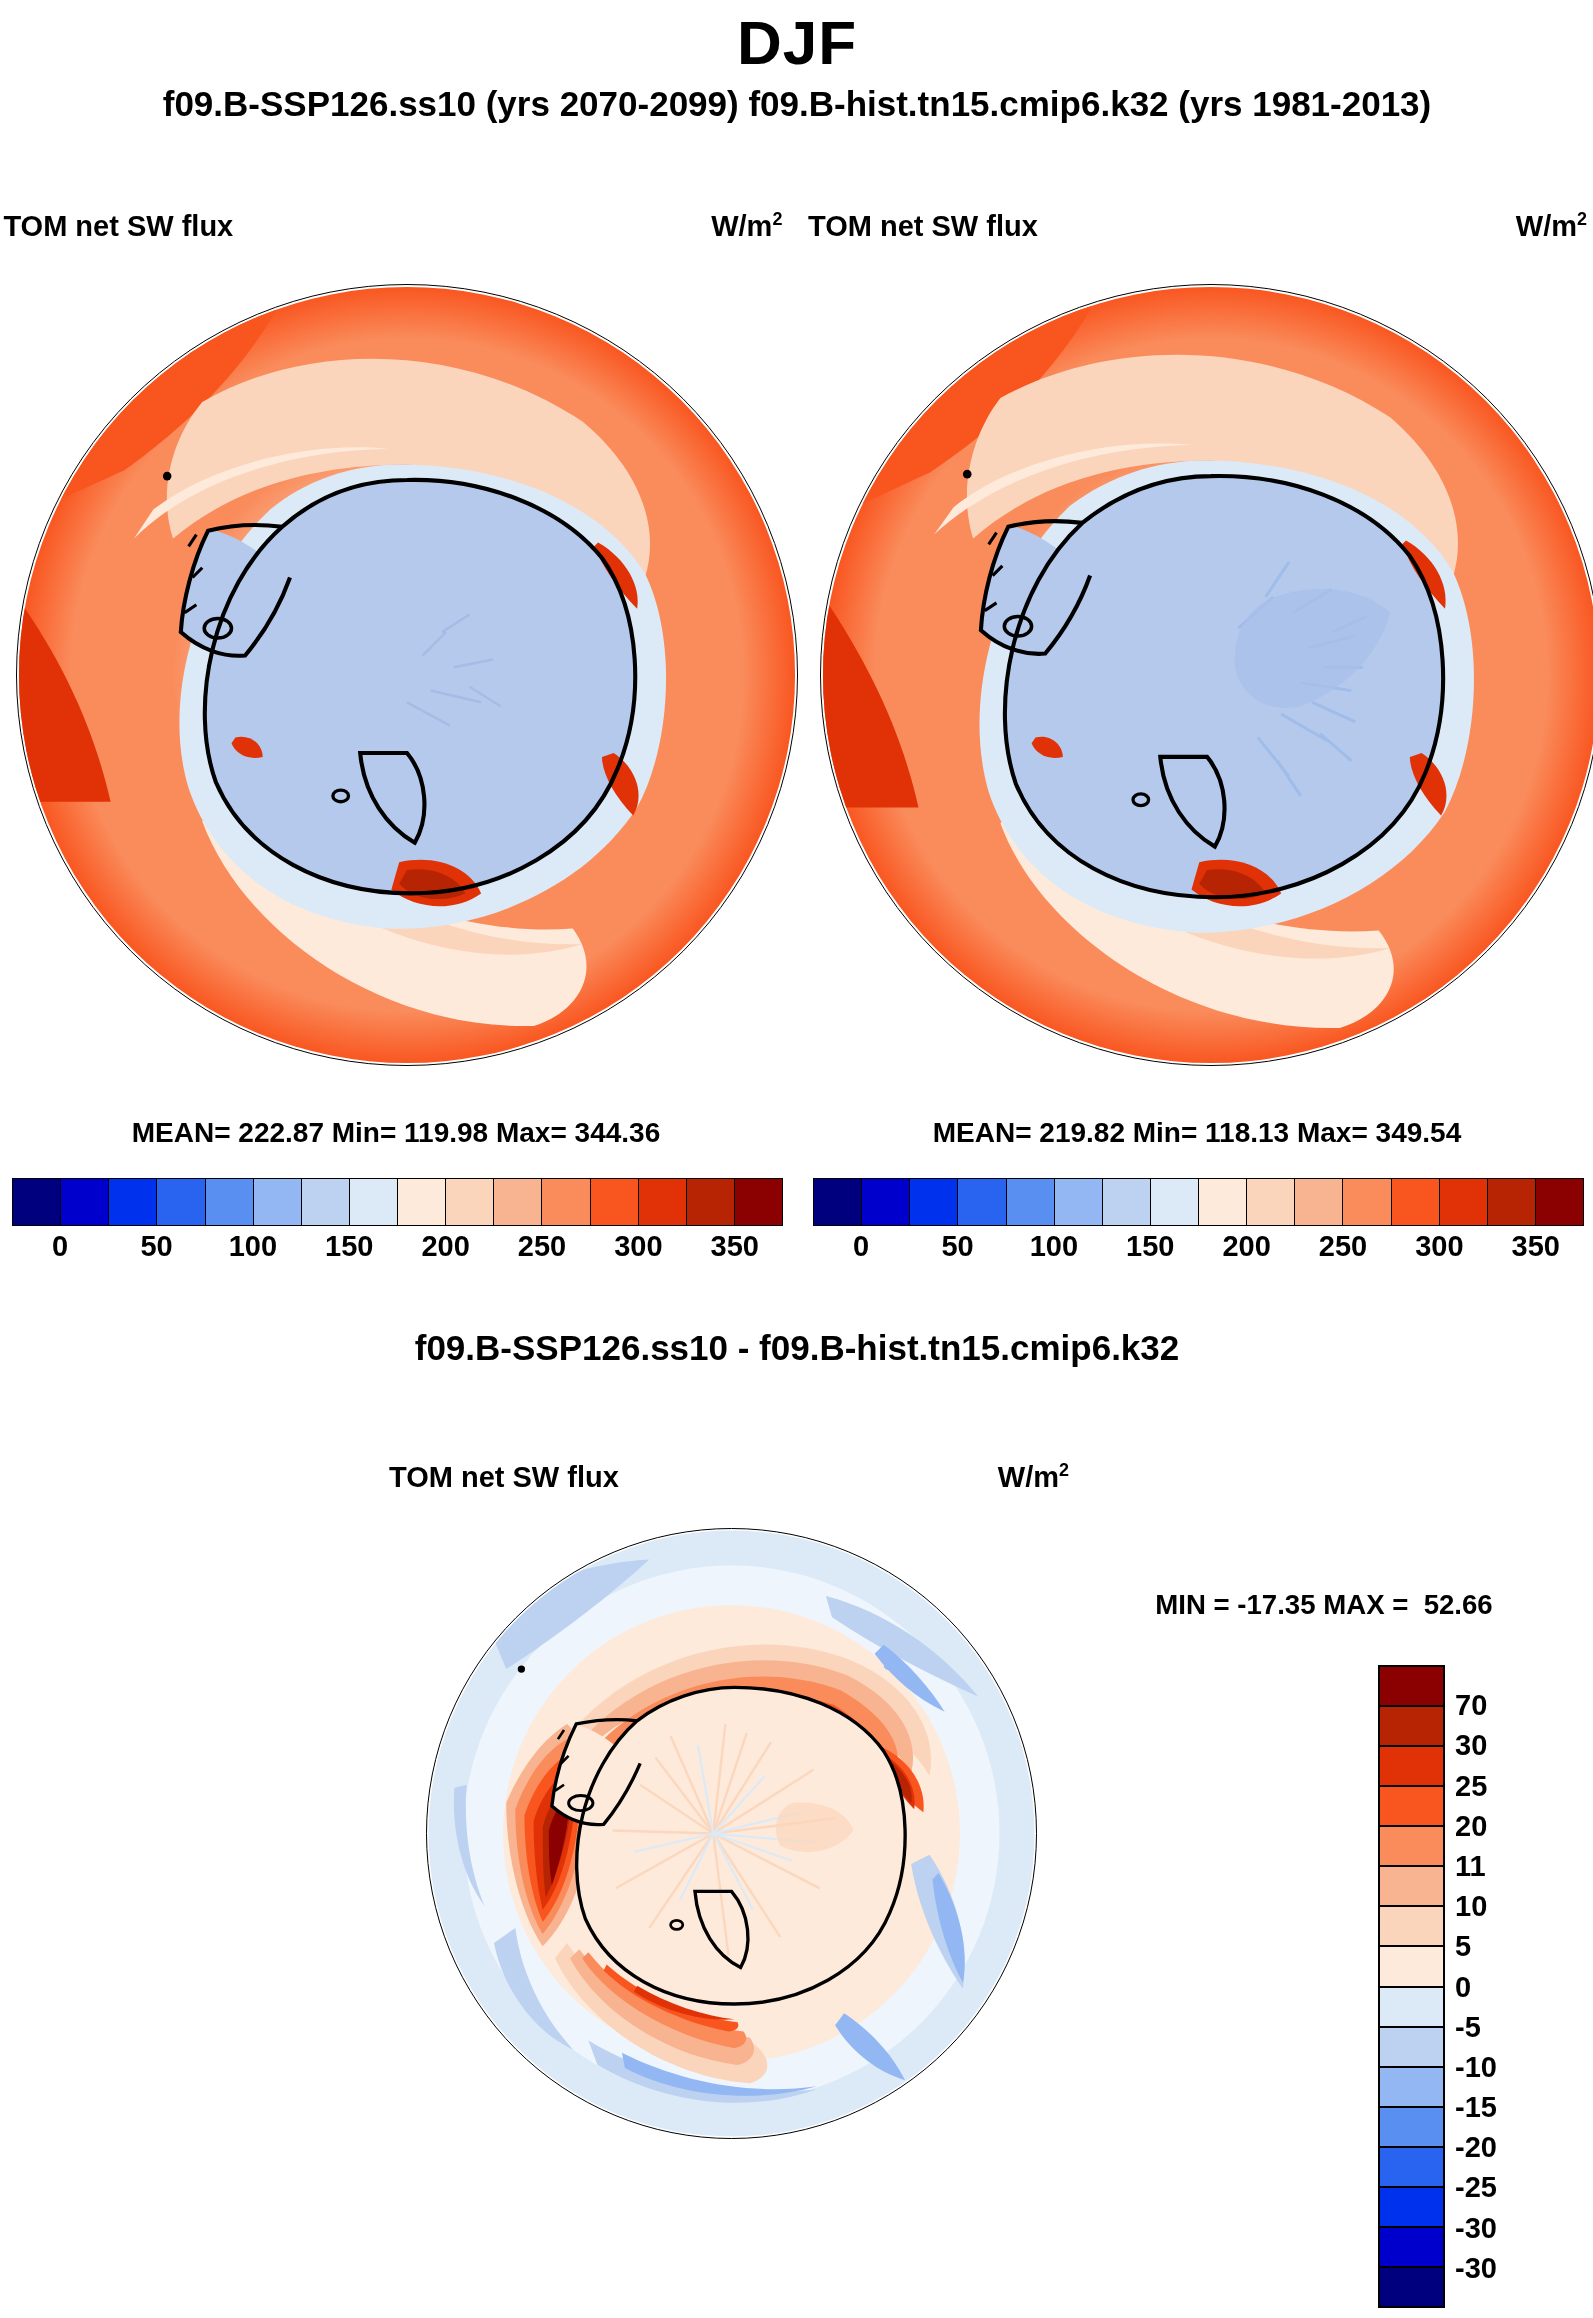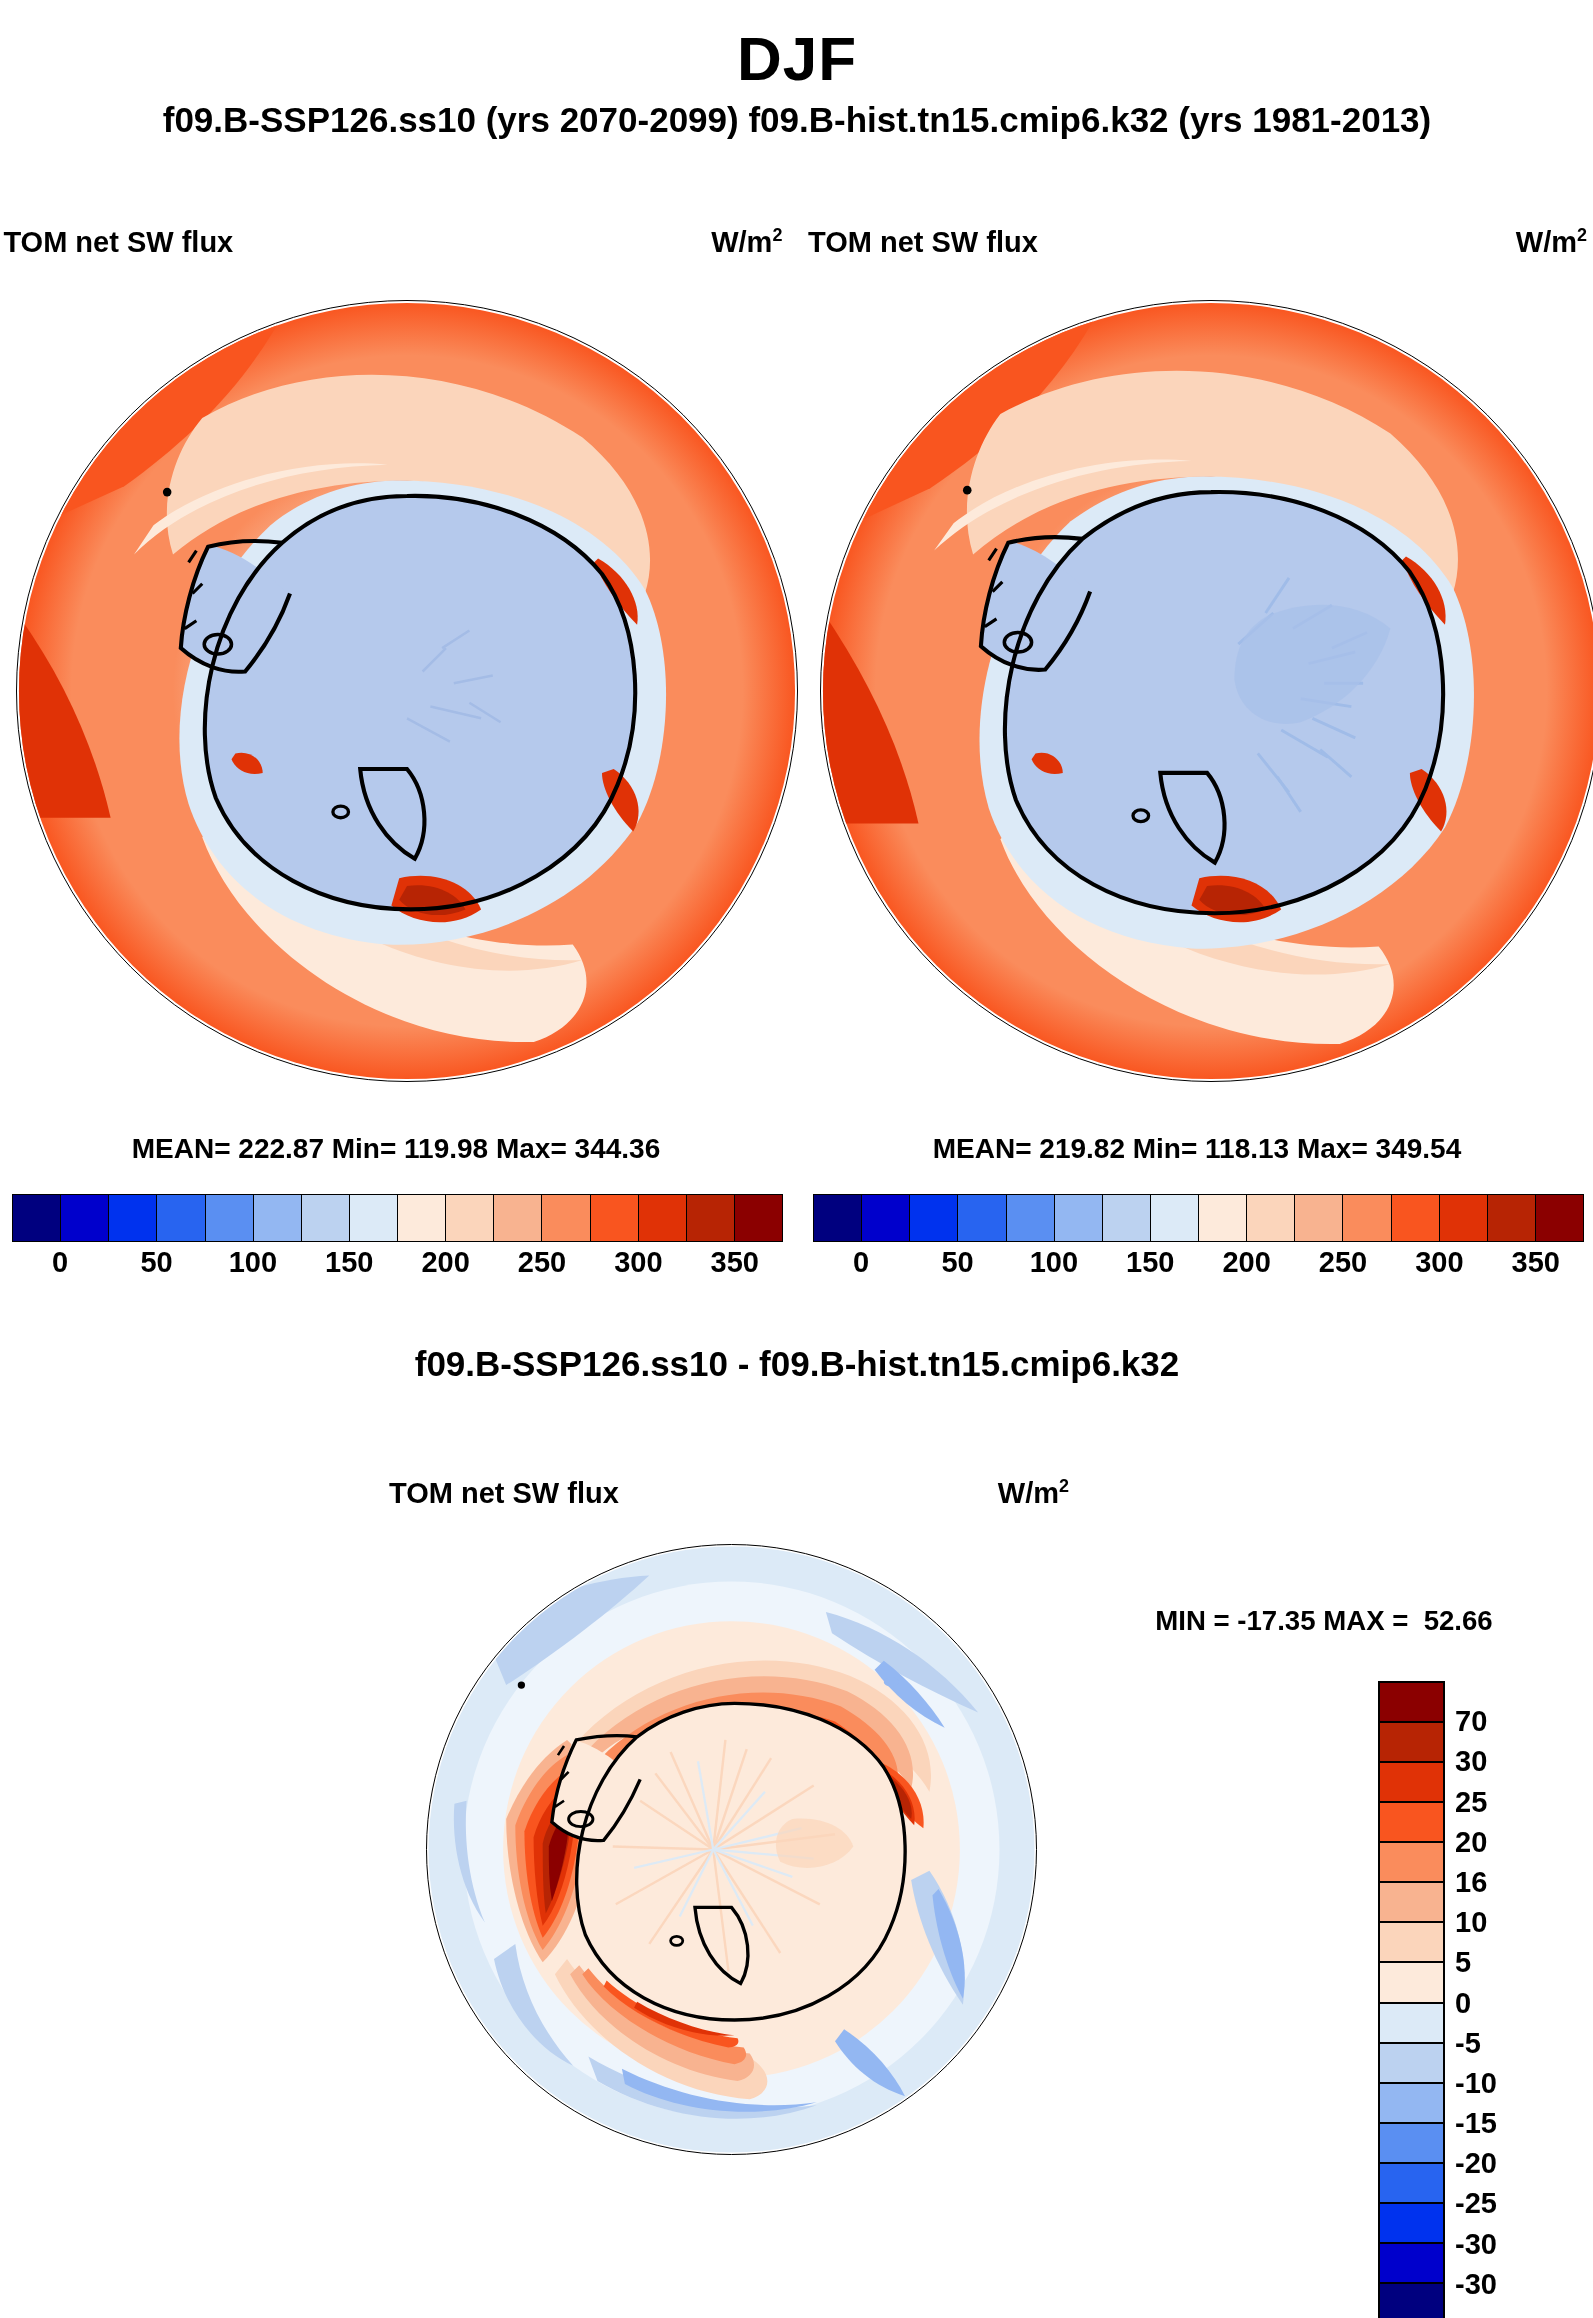--- a/index.html
+++ b/index.html
@@ -1,21 +1,21 @@
 <!DOCTYPE html>
 <html style="font-size:13.8px"><head>
 <meta charset="utf-8">
 <style>
   html,body{margin:0;padding:0;background:#ffffff;}
   body{
     width:1594px;height:2319px;position:relative;overflow:hidden;
     font-family:"Liberation Sans","DejaVu Sans",sans-serif;
     color:#000;
   }
-  .abs{position:absolute;margin-top:16px;}
+  .abs{position:absolute;}
   
   #main-title{
     left:0;top:6.9px;width:1594px;text-align:center;
     font-size:62px;font-weight:bold;letter-spacing:0.9px;
   }
   #sub-title{
     left:0;top:84px;width:1594px;text-align:center;
     font-size:35px;font-weight:bold;
   }
   #diff-title{
@@ -432,21 +432,21 @@
     <div style="background:#0032ee"></div>
   <div style="background:#0000cc"></div>
     <div style="background:#00007f"></div>
 </div>
 
 <div class="abs" id="vticks">
   <span style="top:6.25%">70</span>
   <span style="top:12.5%">30</span>
   <span style="top:18.75%">25</span>
   <span style="top:25%">20</span>
-  <span style="top:31.25%">16</span>
+  <span style="top:31.25%">11</span>
   <span style="top:37.5%">10</span>
   <span style="top:43.75%">5</span>
   <span style="top:50%">0</span>
   <span style="top:56.25%">-5</span>
   <span style="top:62.5%">-10</span>
   <span style="top:68.75%">-15</span>
   <span style="top:75%">-20</span>
   <span style="top:81.25%">-25</span>
   <span style="top:87.5%">-30</span>
   <span style="top:93.75%">-30</span>

